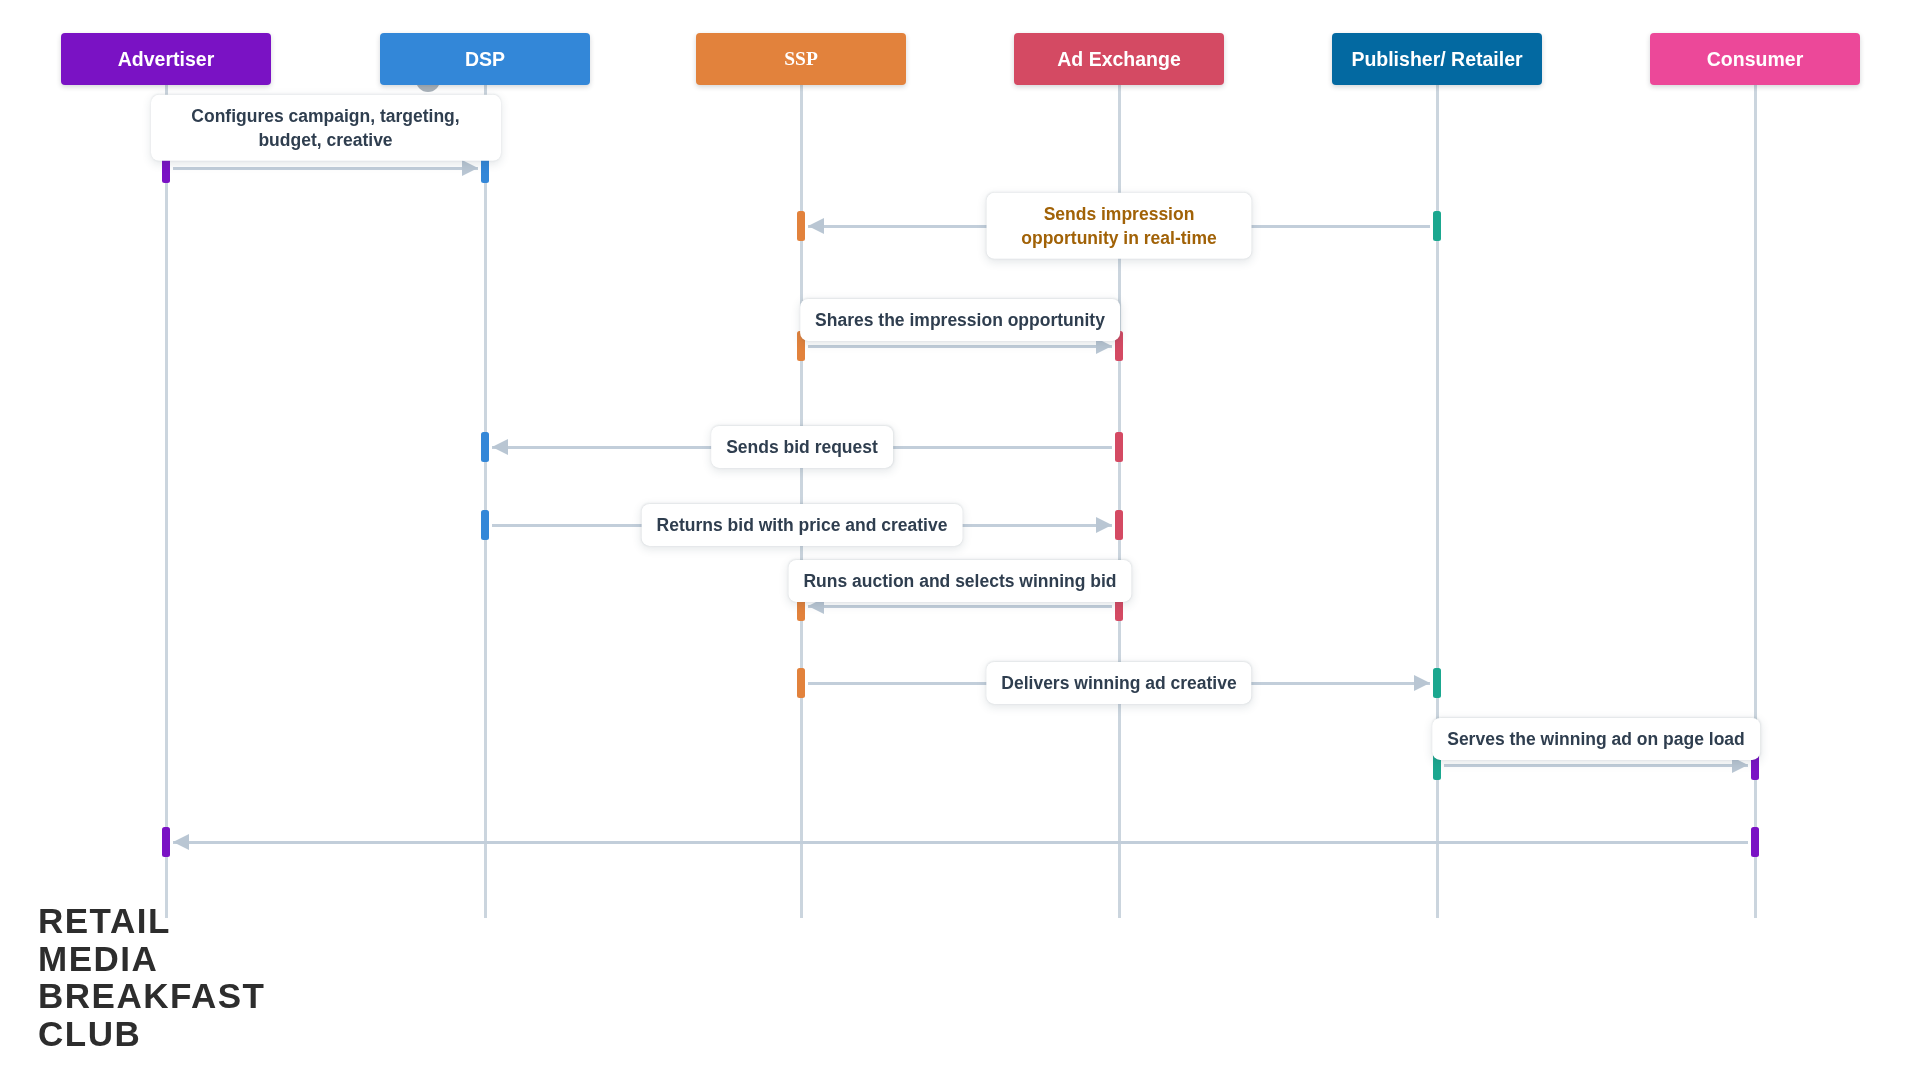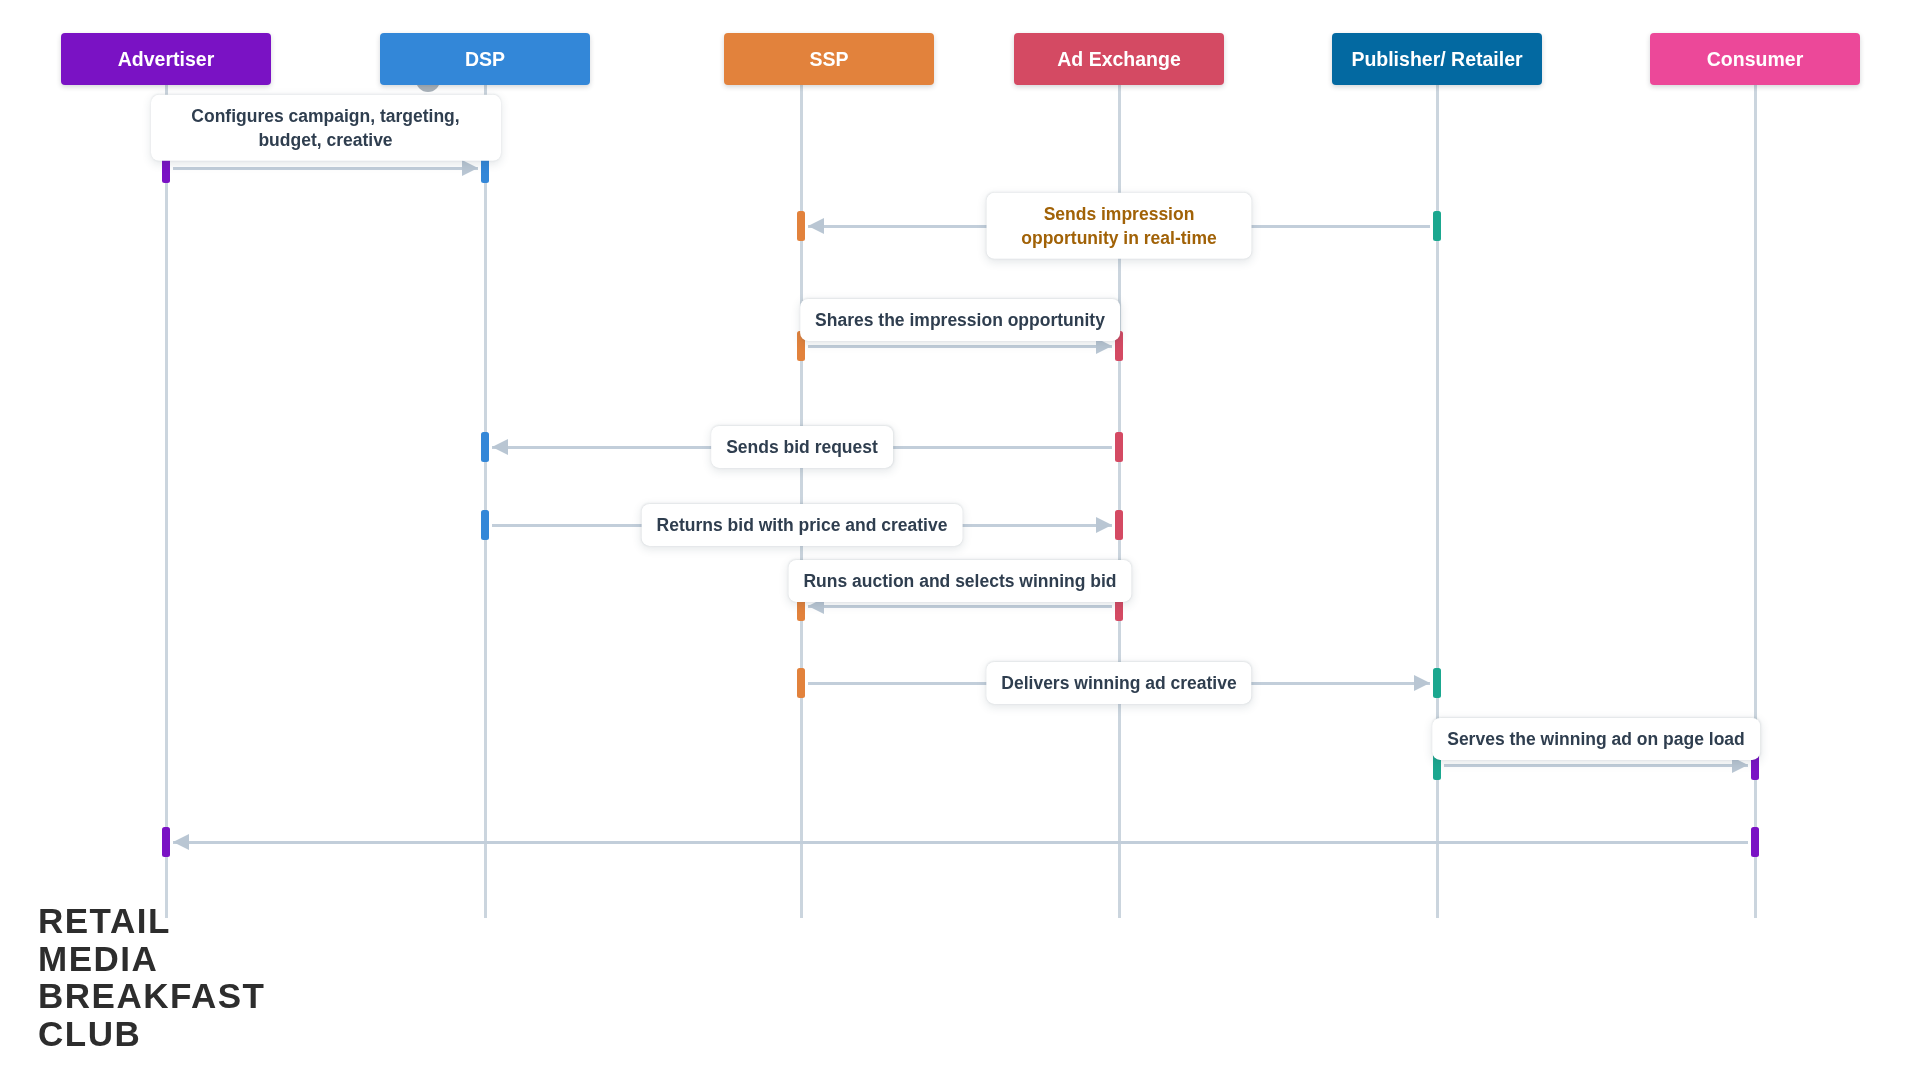--- a/index.html
+++ b/index.html
@@ -67,21 +67,21 @@
   </div>
 <div class="lifeline" style="left: 164.5px; background: rgb(203, 213, 222);"></div>
     <div class="actor-box" style="left: 61px; background: rgb(122, 18, 196);">
       <span>Advertiser</span>
     </div>
     <div class="lifeline" style="left: 483.5px; background: rgb(203, 213, 222);"></div>
     <div class="actor-box" style="left: 380px; background: rgb(51, 135, 216);">
       <span>DSP</span>
     </div>
     <div class="lifeline" style="left: 799.5px; background: rgb(203, 213, 222);"></div>
-    <div class="actor-box" style="left: 724px; background: rgb(226, 130, 60);">
+    <div class="actor-box" style="left: 696px; background: rgb(226, 130, 60); font-family: Liberation Serif, serif;">
       <span>SSP</span>
     </div>
     <div class="lifeline" style="left: 1117.5px; background: rgb(203, 213, 222);"></div>
     <div class="actor-box" style="left: 1014px; background: rgb(212, 74, 99);">
       <span>Ad Exchange</span>
     </div>
     <div class="lifeline" style="left: 1435.5px; background: rgb(203, 213, 222);"></div>
     <div class="actor-box" style="left: 1332px; background: #0369a1;">
       <span>Publisher/ Retailer</span>
     </div>

